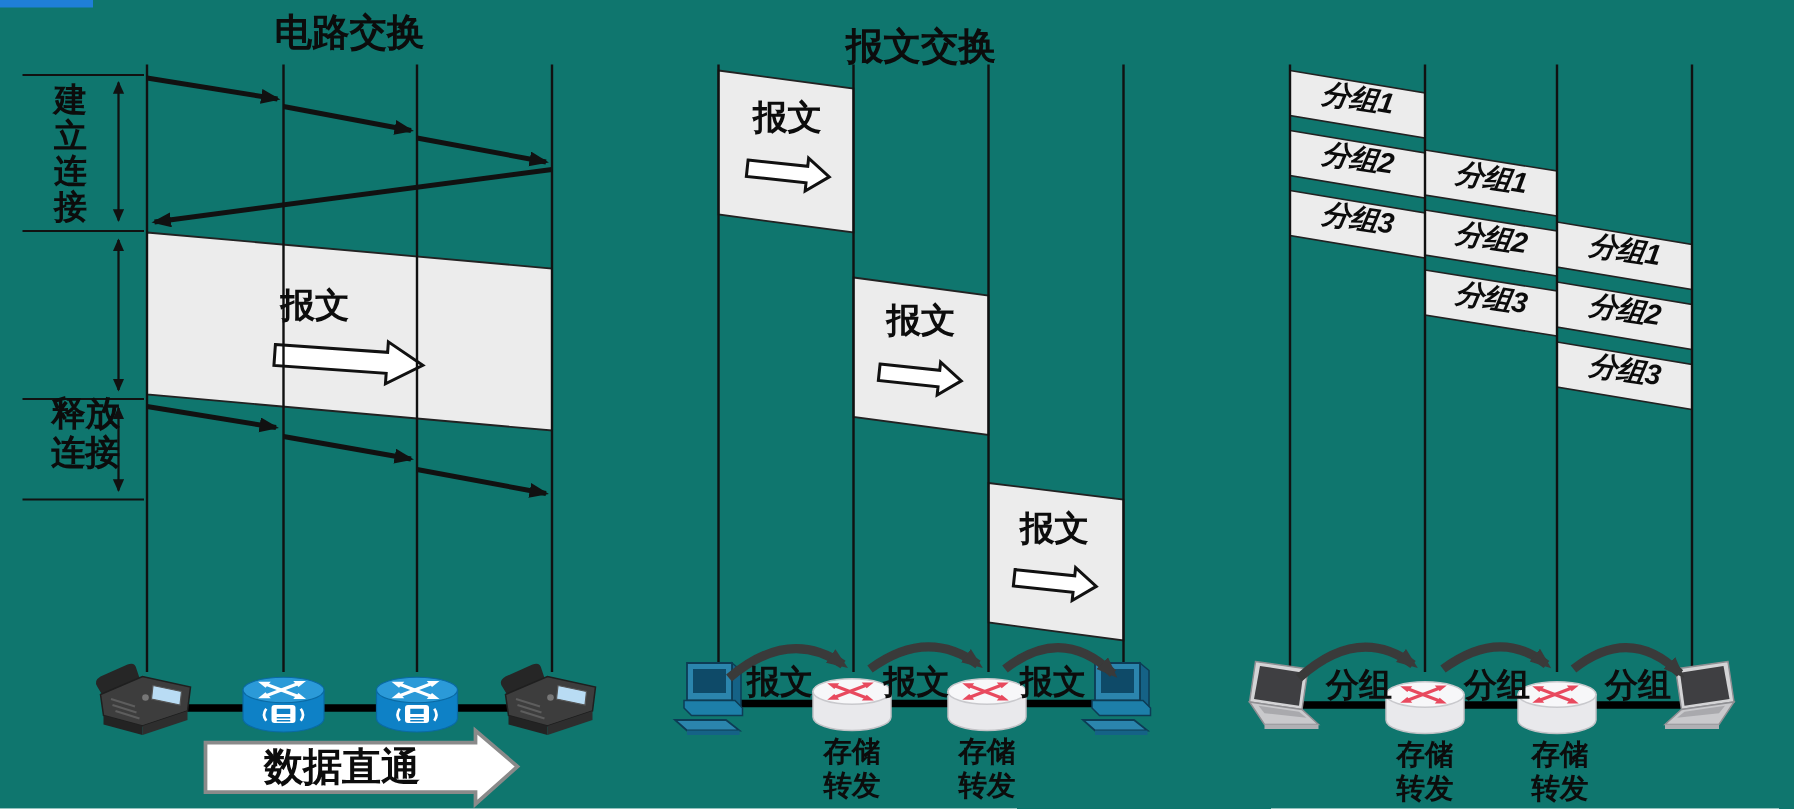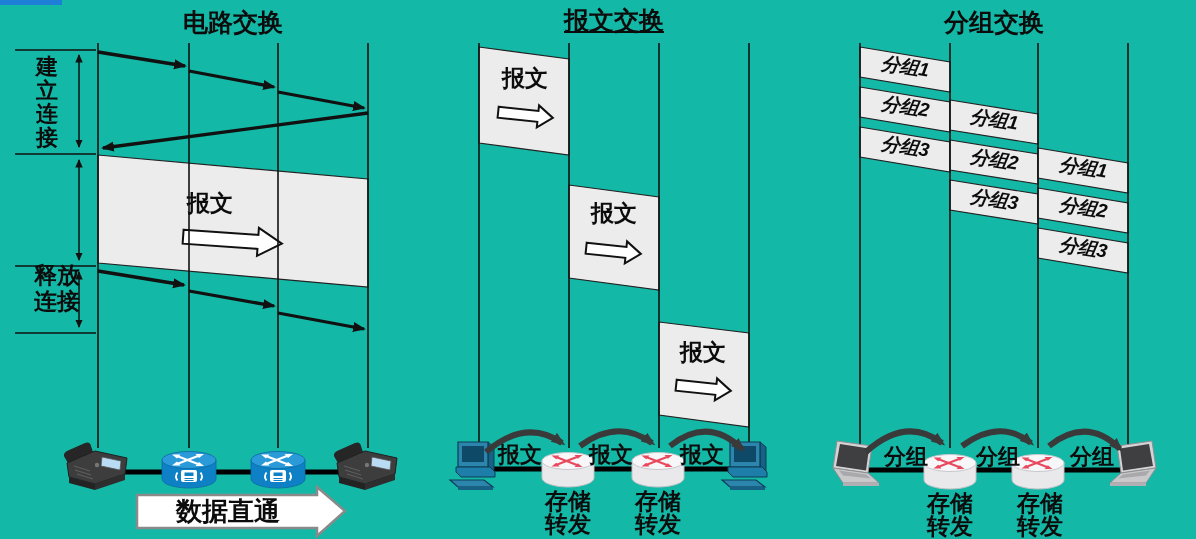--- a/index.html
+++ b/index.html
@@ -1,29 +1,29 @@
 <!DOCTYPE html>
 <html><head>
 <meta charset="utf-8">
 <style>
   html,body{margin:0;padding:0;background:#fff;}
   #stage{
-    position:relative;width:1196px;height:539px;background:#14b8a6;overflow:hidden;
+    position:relative;width:1196px;height:539px;background:#0f766e;overflow:hidden;
     font-family:"Liberation Sans","DejaVu Sans",sans-serif;color:#0c0c0c;
   }
   #diagram-svg{position:absolute;left:0;top:0;}
   .accent-bar{position:absolute;left:0;top:0;width:62px;height:5px;background:#1f7fd8;}
   .lbl{position:absolute;font-weight:bold;color:#0c0c0c;text-align:center;line-height:1.1;white-space:nowrap;z-index:5;}
   .title{font-size:25px;}
   .vphase{white-space:normal;word-break:break-all;text-align:center;}
   .wrap2{white-space:normal;word-break:break-all;}
   .pkt{font-size:19px;font-style:italic;transform:rotate(9deg);}
   .blk{font-size:23px;}
   .hop{font-size:22px;}
-  .sf{font-size:23px;line-height:23px;white-space:normal;word-break:break-all;}
+  .sf{font-size:19px;line-height:23px;white-space:normal;word-break:break-all;}
 </style>
 </head>
 <body>
 
 <div id="stage">
 
   <div class="accent-bar"></div>
 
   <svg id="diagram-svg" width="1196" height="539" viewBox="0 0 1196 539">
     <defs>
@@ -189,22 +189,21 @@
       <path d="M 486,452 Q 526,418 562,443" marker-end="url(#mhead)"></path>
       <path d="M 580,446 Q 618,418 652,443" marker-end="url(#mhead)"></path>
       <path d="M 670,446 Q 708,416 742,449" marker-end="url(#mhead)"></path>
       <path d="M 866,452 Q 906,416 942,443" marker-end="url(#mhead)"></path>
       <path d="M 962,446 Q 1000,418 1031,443" marker-end="url(#mhead)"></path>
       <path d="M 1049,446 Q 1087,416 1120,449" marker-end="url(#mhead)"></path>
     </g>
   </svg>
 
   <div class="lbl title" style="left:133px;top:9px;width:200px;">电路交换</div>
-  <div class="lbl title" style="left:514px;top:7px;width:200px;text-decoration:underline;">报文交换</div>
-  <div class="lbl title" style="left:894px;top:9px;width:200px;">分组交换</div>
+  <div class="lbl title" style="left:514px;top:18px;width:200px;">报文交换</div>
 
   <div class="lbl vphase" style="left:34px;top:55px;width:26px;font-size:22px;line-height:23.5px;">建立连接</div>
   <div class="lbl wrap2" style="left:31px;top:262px;width:52px;font-size:23px;line-height:26px;">释放连接</div>
 
   <div class="lbl blk" style="left:160px;top:191px;width:100px;">报文</div>
 
   <div class="lbl blk" style="left:475px;top:66px;width:100px;">报文</div>
   <div class="lbl blk" style="left:564px;top:201px;width:100px;">报文</div>
   <div class="lbl blk" style="left:653px;top:340px;width:100px;">报文</div>
 

